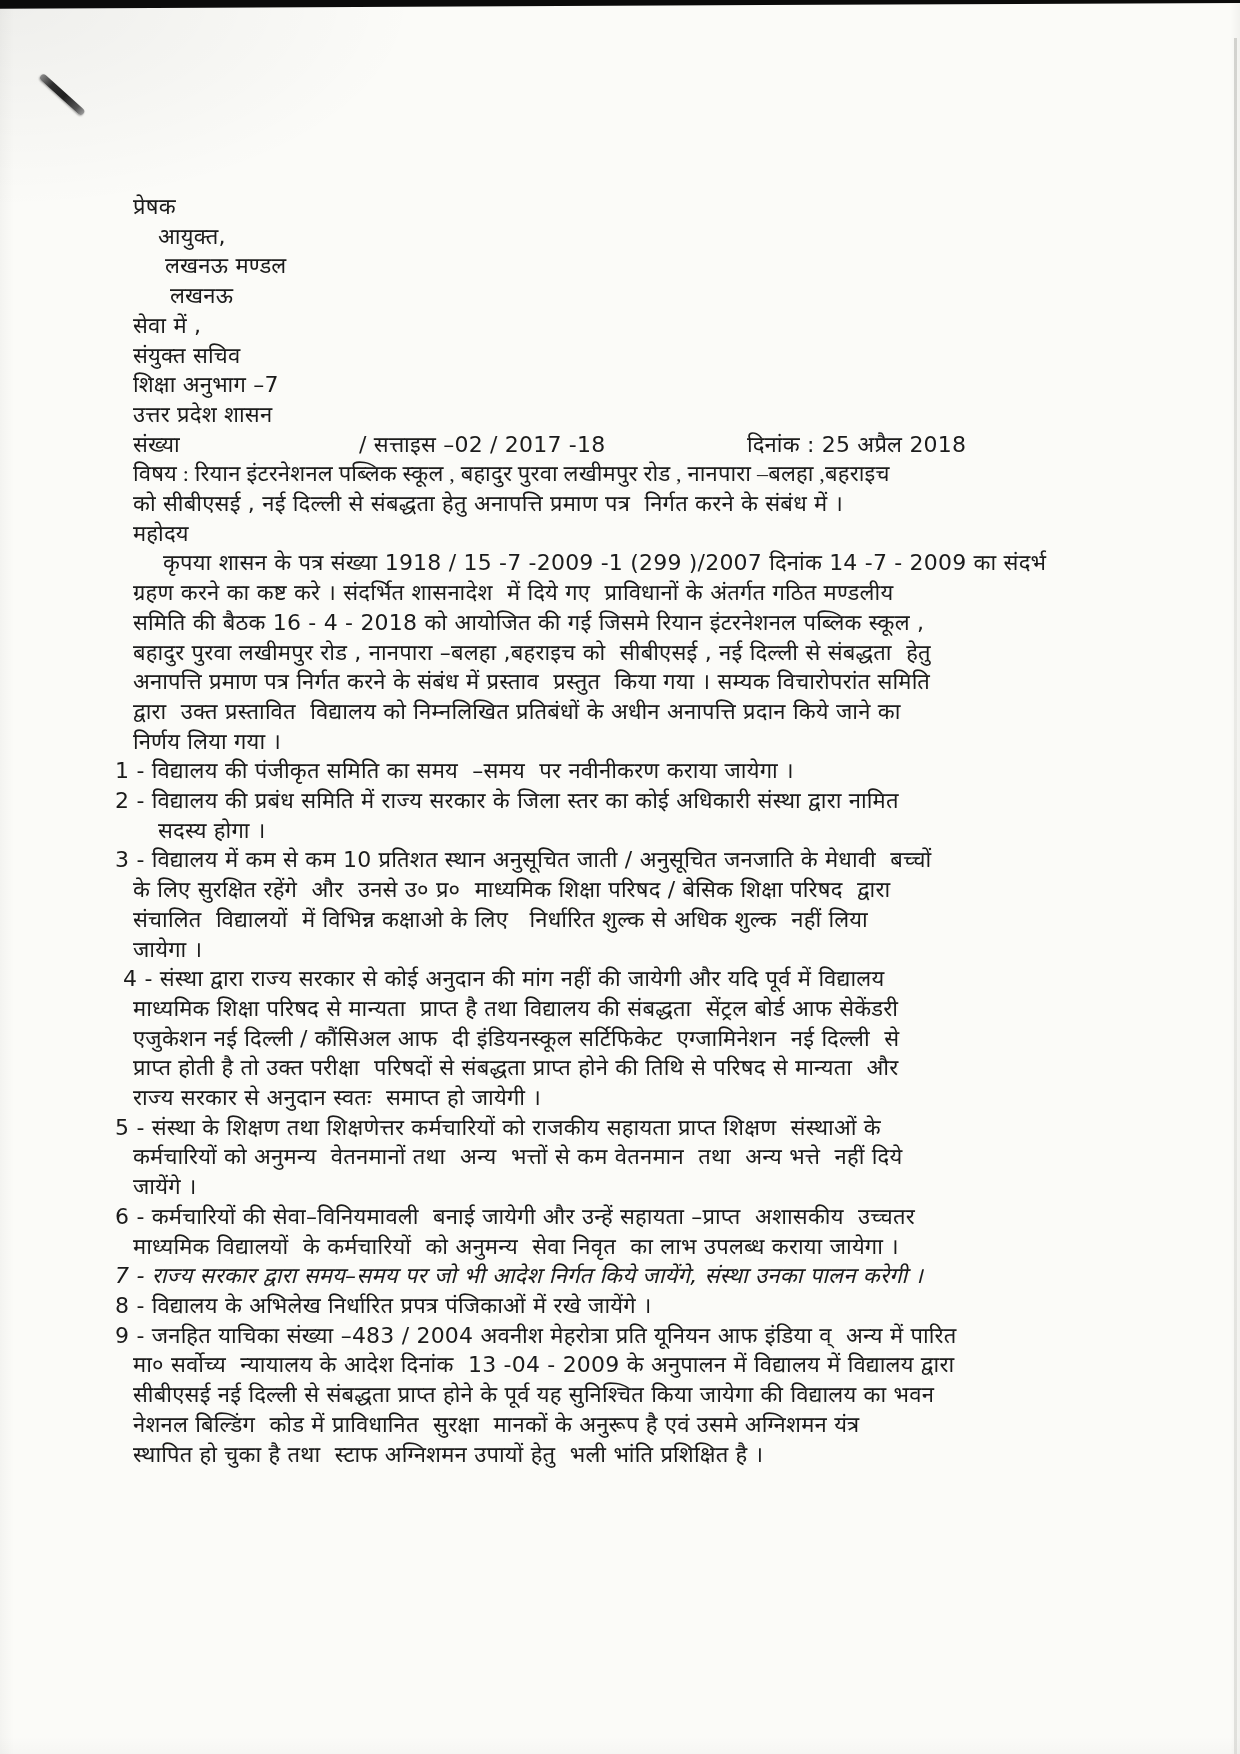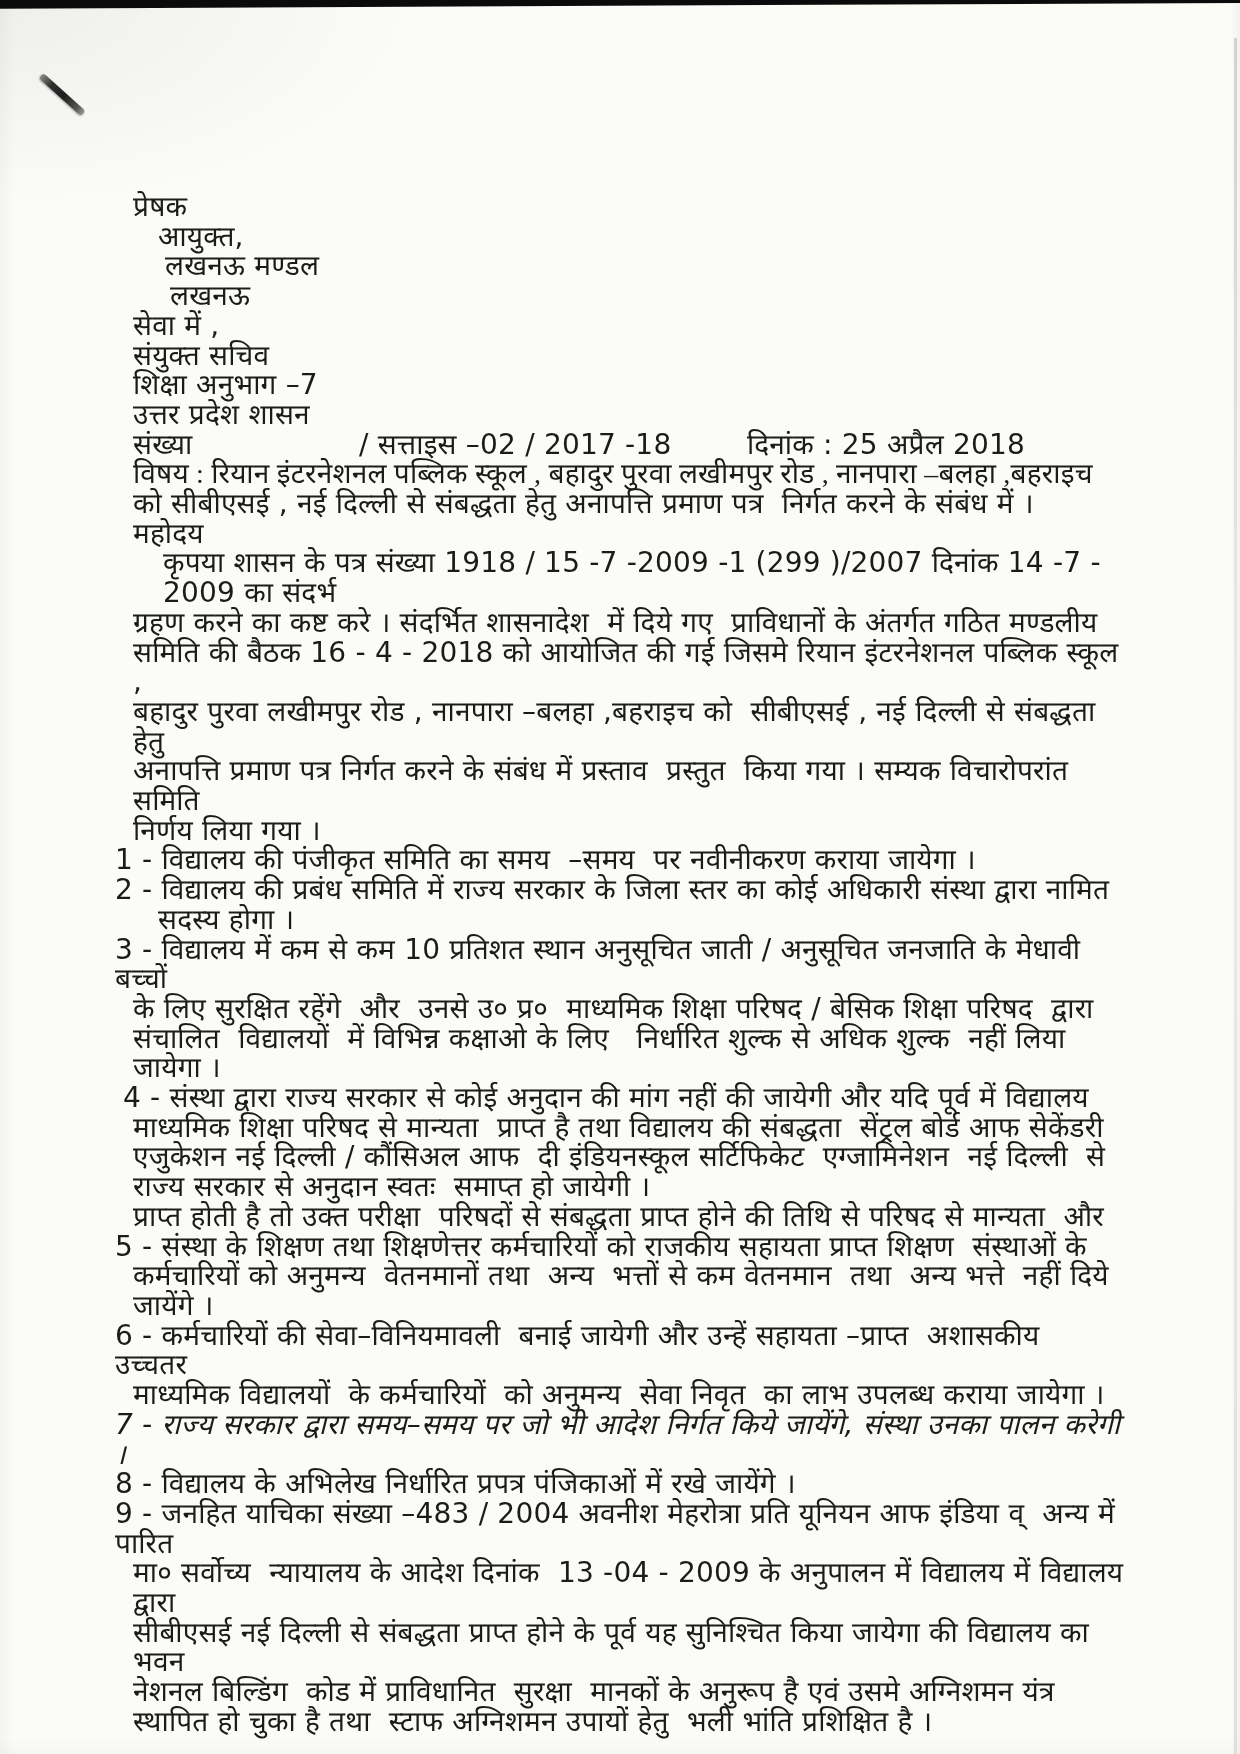--- a/index.html
+++ b/index.html
@@ -32,21 +32,21 @@
     transform:rotate(42deg); transform-origin:left center;
   }
   
   .scan-edge-right {
     position:absolute; right:3px; top:38px; width:3px; height:1716px;
     background:linear-gradient(180deg,#c6c6c2,#e6e6e2 40%,#d8d8d4);
     opacity:0.75;
   }
   .doc-lines {
     position:absolute; left:115px; top:192px; width:1012px;
-    color:#1b1b1b; font-size:28px; line-height:29.7px;
+    color:#1b1b1b; font-size:22px; line-height:29.7px;
     letter-spacing:0.2px;
   }
   .line { white-space:pre-wrap; min-height:29.7px; }
   .ref-row { position:relative; height:29.7px; }
   .ref-row span { position:absolute; top:0; white-space:pre; }
   .ref-label  { left:18px; }
   .ref-number { left:244px; }
   .ref-date   { left:632px; }
 </style>
 </head>
@@ -72,33 +72,34 @@
     <span class="ref-date">दिनांक : 25 अप्रैल 2018</span>
   </div>
     <div class="line" style="padding-left: 18px; font-family: Liberation Serif, serif;">विषय : रियान इंटरनेशनल पब्लिक स्कूल , बहादुर पुरवा लखीमपुर रोड , नानपारा –बलहा ,बहराइच</div>
     <div class="line" style="padding-left: 18px;">को सीबीएसई , नई दिल्ली से संबद्धता हेतु अनापत्ति प्रमाण पत्र  निर्गत करने के संबंध में ।</div>
     <div class="line" style="padding-left: 18px;">महोदय</div>
     <div class="line" style="padding-left: 48px;">कृपया शासन के पत्र संख्या 1918 / 15 -7 -2009 -1 (299 )/2007 दिनांक 14 -7 - 2009 का संदर्भ</div>
     <div class="line" style="padding-left: 18px;">ग्रहण करने का कष्ट करे । संदर्भित शासनादेश  में दिये गए  प्राविधानों के अंतर्गत गठित मण्डलीय</div>
     <div class="line" style="padding-left: 18px;">समिति की बैठक 16 - 4 - 2018 को आयोजित की गई जिसमे रियान इंटरनेशनल पब्लिक स्कूल ,</div>
     <div class="line" style="padding-left: 18px;">बहादुर पुरवा लखीमपुर रोड , नानपारा –बलहा ,बहराइच को  सीबीएसई , नई दिल्ली से संबद्धता  हेतु</div>
     <div class="line" style="padding-left: 18px;">अनापत्ति प्रमाण पत्र निर्गत करने के संबंध में प्रस्ताव  प्रस्तुत  किया गया । सम्यक विचारोपरांत समिति</div>
+    <div class="line" style="padding-left: 18px;">द्वारा  उक्त प्रस्तावित  विद्यालय को निम्नलिखित प्रतिबंधों के अधीन अनापत्ति प्रदान किये जाने का</div>
     <div class="line" style="padding-left: 18px;">निर्णय लिया गया ।</div>
     <div class="line" style="padding-left: 0px;">1 - विद्यालय की पंजीकृत समिति का समय  –समय  पर नवीनीकरण कराया जायेगा ।</div>
     <div class="line" style="padding-left: 0px;">2 - विद्यालय की प्रबंध समिति में राज्य सरकार के जिला स्तर का कोई अधिकारी संस्था द्वारा नामित</div>
     <div class="line" style="padding-left: 43px;">सदस्य होगा ।</div>
     <div class="line" style="padding-left: 0px;">3 - विद्यालय में कम से कम 10 प्रतिशत स्थान अनुसूचित जाती / अनुसूचित जनजाति के मेधावी  बच्चों</div>
     <div class="line" style="padding-left: 18px;">के लिए सुरक्षित रहेंगे  और  उनसे उ० प्र०  माध्यमिक शिक्षा परिषद / बेसिक शिक्षा परिषद  द्वारा</div>
     <div class="line" style="padding-left: 18px;">संचालित  विद्यालयों  में विभिन्न कक्षाओ के लिए   निर्धारित शुल्क से अधिक शुल्क  नहीं लिया</div>
     <div class="line" style="padding-left: 18px;">जायेगा ।</div>
     <div class="line" style="padding-left: 8px;">4 - संस्था द्वारा राज्य सरकार से कोई अनुदान की मांग नहीं की जायेगी और यदि पूर्व में विद्यालय</div>
     <div class="line" style="padding-left: 18px;">माध्यमिक शिक्षा परिषद से मान्यता  प्राप्त है तथा विद्यालय की संबद्धता  सेंट्रल बोर्ड आफ सेकेंडरी</div>
     <div class="line" style="padding-left: 18px;">एजुकेशन नई दिल्ली / कौंसिअल आफ  दी इंडियनस्कूल सर्टिफिकेट  एग्जामिनेशन  नई दिल्ली  से</div>
+    <div class="line" style="padding-left: 18px;">प्राप्त होती है तो उक्त परीक्षा  परिषदों से संबद्धता प्राप्त होने की तिथि से परिषद से मान्यता  और</div>
     <div class="line" style="padding-left: 18px;">राज्य सरकार से अनुदान स्वतः  समाप्त हो जायेगी ।</div>
-    <div class="line" style="padding-left: 18px;">प्राप्त होती है तो उक्त परीक्षा  परिषदों से संबद्धता प्राप्त होने की तिथि से परिषद से मान्यता  और</div>
     <div class="line" style="padding-left: 0px;">5 - संस्था के शिक्षण तथा शिक्षणेत्तर कर्मचारियों को राजकीय सहायता प्राप्त शिक्षण  संस्थाओं के</div>
     <div class="line" style="padding-left: 18px;">कर्मचारियों को अनुमन्य  वेतनमानों तथा  अन्य  भत्तों से कम वेतनमान  तथा  अन्य भत्ते  नहीं दिये</div>
     <div class="line" style="padding-left: 18px;">जायेंगे ।</div>
     <div class="line" style="padding-left: 0px;">6 - कर्मचारियों की सेवा–विनियमावली  बनाई जायेगी और उन्हें सहायता –प्राप्त  अशासकीय  उच्चतर</div>
     <div class="line" style="padding-left: 18px;">माध्यमिक विद्यालयों  के कर्मचारियों  को अनुमन्य  सेवा निवृत  का लाभ उपलब्ध कराया जायेगा ।</div>
     <div class="line" style="padding-left: 0px; font-style: italic;">7 - राज्य सरकार द्वारा समय–समय पर जो भी आदेश निर्गत किये जायेंगे, संस्था उनका पालन करेगी ।</div>
     <div class="line" style="padding-left: 0px;">8 - विद्यालय के अभिलेख निर्धारित प्रपत्र पंजिकाओं में रखे जायेंगे ।</div>
     <div class="line" style="padding-left: 0px;">9 - जनहित याचिका संख्या –483 / 2004 अवनीश मेहरोत्रा प्रति यूनियन आफ इंडिया व्  अन्य में पारित</div>
     <div class="line" style="padding-left: 18px;">मा० सर्वोच्य  न्यायालय के आदेश दिनांक  13 -04 - 2009 के अनुपालन में विद्यालय में विद्यालय द्वारा</div>
     <div class="line" style="padding-left: 18px;">सीबीएसई नई दिल्ली से संबद्धता प्राप्त होने के पूर्व यह सुनिश्चित किया जायेगा की विद्यालय का भवन</div>

